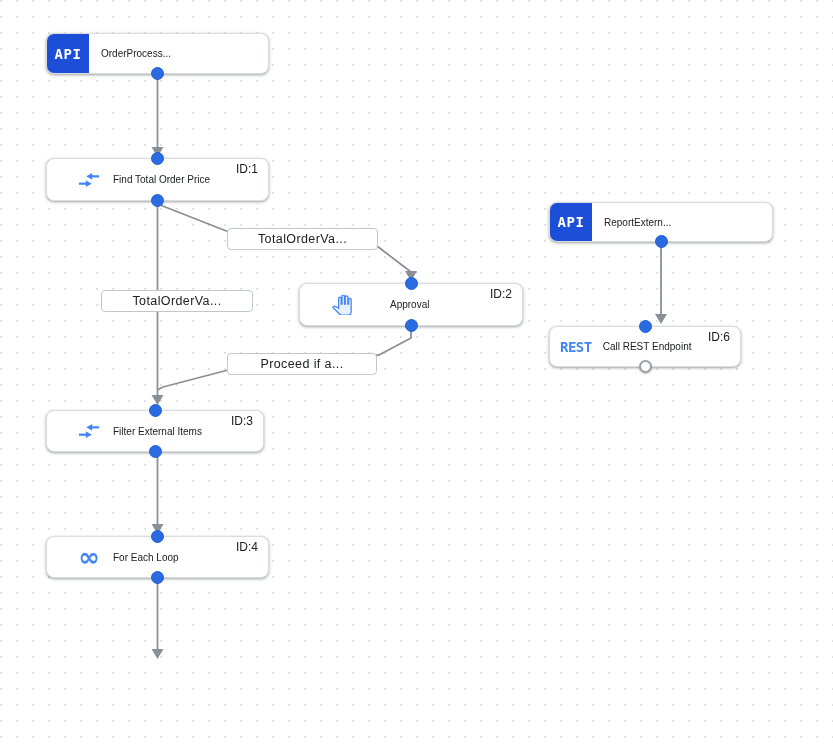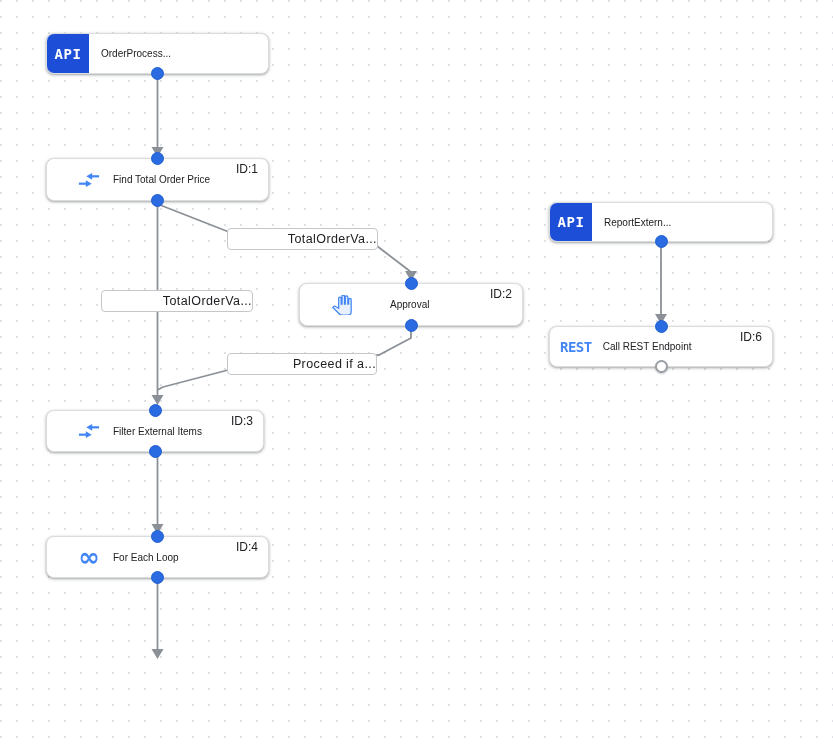--- a/index.html
+++ b/index.html
@@ -47,21 +47,21 @@
     position:absolute;left:50%;width:13px;height:13px;margin-left:-6.5px;
     border-radius:50%;z-index:4;box-sizing:border-box;
   }
   .port-top{top:-7px;}
   .port-bottom{bottom:-7px;}
   .port-blue{background:#2a6be2;border:1px solid #2360cf;}
   .port-hollow{background:#fff;border:2px solid #9aa0a6;box-shadow:0 1px 2px rgba(60,64,67,.3);}
 
   .edge-label{
     position:absolute;z-index:2;background:#fff;border:1px solid #c4c7ca;border-radius:4px;
-    height:22px;line-height:20px;box-sizing:border-box;text-align:right;
+    height:22px;line-height:20px;box-sizing:border-box;text-align:center;
     font-size:12.5px;color:#202124;letter-spacing:0.4px;white-space:nowrap;
   }
 </style>
 </head>
 <body>
 
 <div class="canvas">
 
   <svg class="edges" width="833" height="746" viewBox="0 0 833 746">
     <g>
@@ -159,21 +159,21 @@
     <span class="port port-bottom port-blue"></span>
   </div>
 
 
   <div class="node trigger" style="left:549px;top:202px;width:224px;height:40px;">
     <div class="trigger-badge">API</div>
     <span class="title">ReportExtern...</span>
     <span class="port port-bottom port-blue"></span>
   </div>
 
-  <div class="node task" style="left:549px;top:326px;width:224px;height:41px;padding-left:12px;">
+  <div class="node task" style="left:549px;top:326px;width:192px;height:41px;padding-left:12px;">
     <span class="rest-badge">REST</span>
     <span class="title">Call REST Endpoint</span>
     <span class="id-label">ID:6</span>
     <span class="port port-top port-blue"></span>
     <span class="port port-bottom port-hollow"></span>
   </div>
 
 </div>
 
 </body></html>

